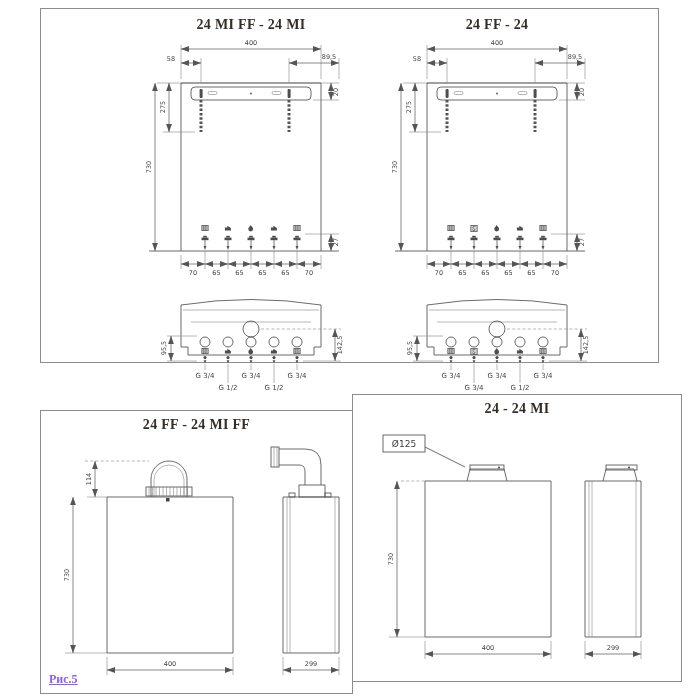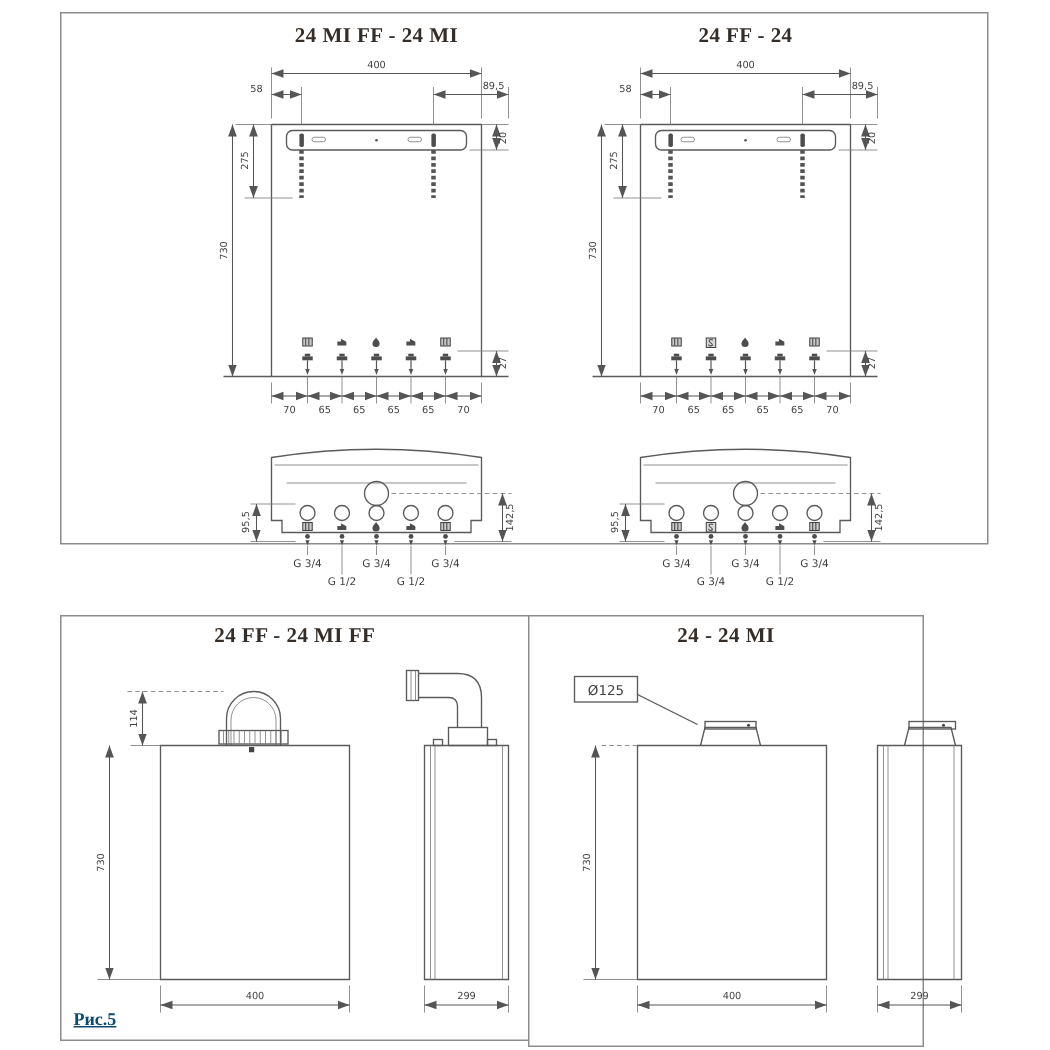--- a/index.html
+++ b/index.html
@@ -1,30 +1,30 @@
 <!DOCTYPE html>
 <html><head>
 <meta charset="utf-8">
 <style>
   html,body{margin:0;padding:0;background:#ffffff;width:700px;height:700px;position:relative;
     font-family:"Liberation Sans",sans-serif;}
   .panel{position:absolute;border:1px solid #8c8c8c;background:#fff;box-sizing:border-box;}
   #panel-top{left:40px;top:8px;width:619px;height:355px;}
   #panel-bl{left:40px;top:410px;width:313px;height:284px;}
-  #panel-br{left:352px;top:410px;width:264px;height:288px;}
+  #panel-br{left:352px;top:394px;width:330px;height:288px;}
   .col{position:absolute;width:236px;}
   .ptitle{font:bold 14px "Liberation Serif",serif;color:#352e28;text-align:center;
     letter-spacing:.3px;margin:6px 0 0 0;}
   .ln{fill:none;stroke:#5a5a5a;stroke-width:0.9;}
   .tn{fill:none;stroke:#7a7a7a;stroke-width:0.55;}
   .dash{stroke-dasharray:3,2.2;}
   .dim{fill:none;stroke:#555;stroke-width:0.7;marker-start:url(#arrS);marker-end:url(#arrE);}
   .dt{font:6.5px "DejaVu Sans",sans-serif;fill:#3f3f3f;text-anchor:middle;}
   .gl{font:7px "DejaVu Sans",sans-serif;fill:#3f3f3f;text-anchor:middle;}
-  .fig-label{position:absolute;left:8px;bottom:6px;font:bold 12px "Liberation Serif",serif;color:#0c4a6e;text-decoration:underline;}
+  .fig-label{position:absolute;left:8px;bottom:6px;font:bold 12px "Liberation Serif",serif;color:#8b5cf6;text-decoration:underline;}
   .callout{font:9px "DejaVu Sans",sans-serif;fill:#3f3f3f;text-anchor:middle;}
   svg{display:block;}
 </style>
 </head>
 <body>
 
 <svg width="0" height="0" style="position:absolute" aria-hidden="true">
 <defs>
   <marker id="arrE" markerWidth="9" markerHeight="7" refX="8" refY="3.5" orient="auto" markerUnits="userSpaceOnUse">
     <path d="M0,0.6 L8,3.5 L0,6.4 Z" fill="#555"></path>

